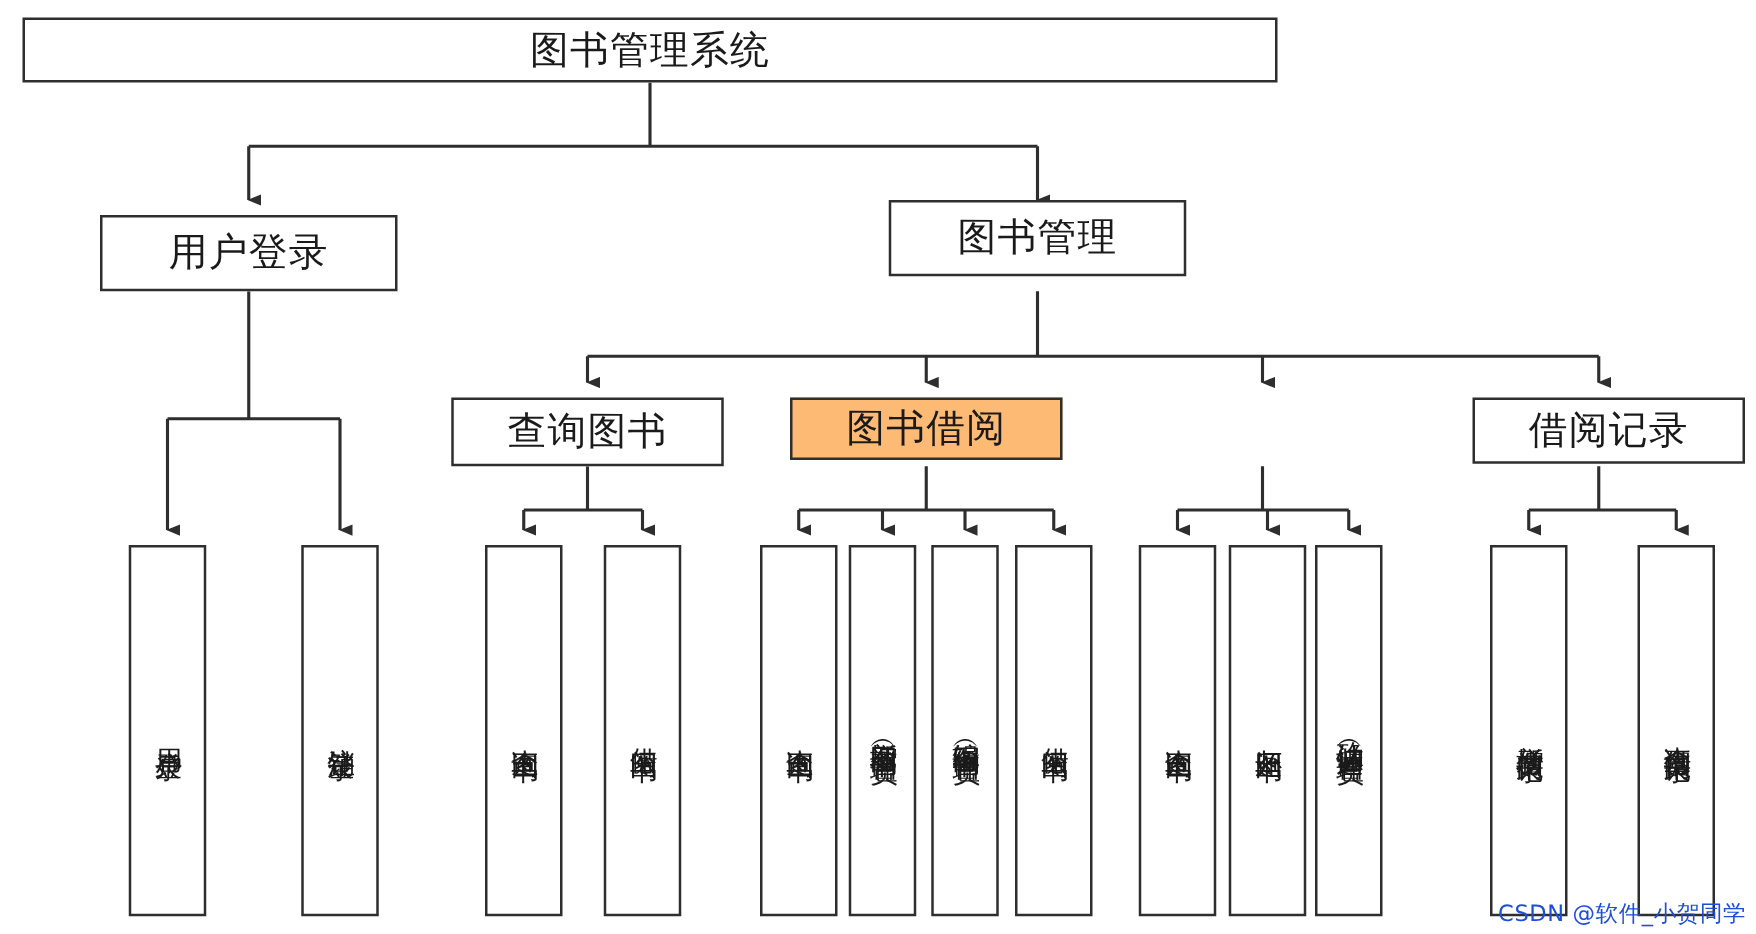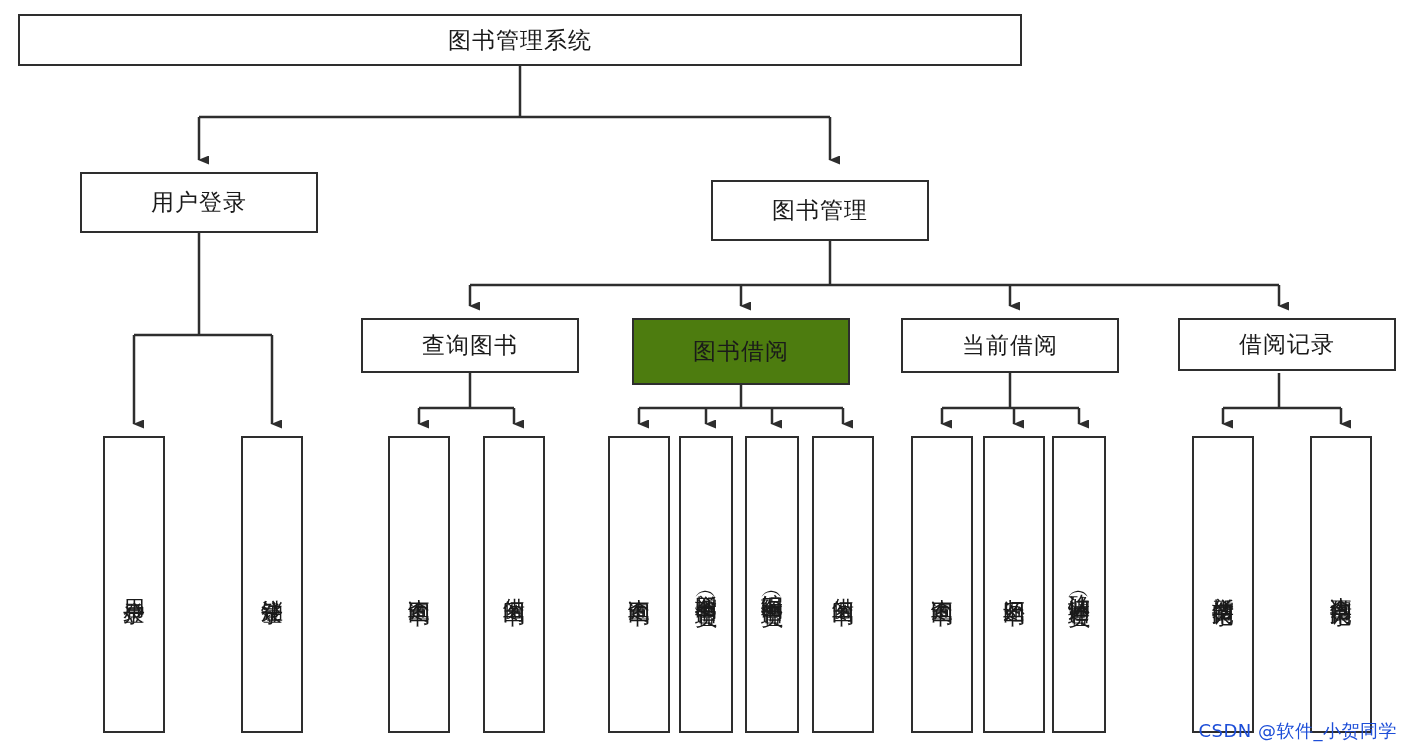--- a/index.html
+++ b/index.html
@@ -31,21 +31,21 @@
     box-sizing: border-box;
     background: #ffffff;
     border: 2.5px solid #2e2e2e;
     display: flex;
     align-items: center;
     justify-content: center;
     text-align: center;
     color: #1a1a1a;
   }
   .node.horiz {
-    font-size: 23px;
+    font-size: 31px;
     line-height: 1.25;
     letter-spacing: 1px;
   }
   .node.vert {
     writing-mode: vertical-rl;
     text-orientation: upright;
     font-size: 22px;
     line-height: 1.18;
     letter-spacing: 2px;
     padding: 4px 0;
@@ -122,32 +122,29 @@
     </g>
   </svg>
 
   <div class="node horiz" style="left: 18px; top: 14px; width: 1004px; height: 52px; border-color: rgb(46, 46, 46); background: rgb(255, 255, 255); color: rgb(26, 26, 26);">
     <span class="node-label">图书管理系统</span>
   </div>
 
   <div class="node horiz" style="left: 80px; top: 172px; width: 238px; height: 61px; border-color: rgb(46, 46, 46); background: rgb(255, 255, 255); color: rgb(26, 26, 26);">
     <span class="node-label">用户登录</span>
   </div>
-  <div class="node horiz" style="left: 711px; top: 180px; width: 218px; height: 61px; border-color: rgb(46, 46, 46); background: rgb(255, 255, 255); color: rgb(26, 26, 26);">
+  <div class="node horiz" style="left: 711px; top: 160px; width: 238px; height: 61px; border-color: rgb(46, 46, 46); background: rgb(255, 255, 255); color: rgb(26, 26, 26);">
     <span class="node-label">图书管理</span>
   </div>
 
   <div class="node horiz" style="left: 361px; top: 318px; width: 218px; height: 55px; border-color: rgb(46, 46, 46); background: rgb(255, 255, 255); color: rgb(26, 26, 26);">
     <span class="node-label">查询图书</span>
   </div>
-  <div class="node horiz" style="left: 632px; top: 318px; width: 218px; height: 67px; border-color: rgb(46, 46, 46); background: #4d7c0f; color: rgb(26, 26, 26);">
+  <div class="node horiz" style="left: 632px; top: 318px; width: 218px; height: 50px; border-color: rgb(46, 46, 46); background: #fdba74; color: rgb(26, 26, 26);">
     <span class="node-label">图书借阅</span>
-  </div>
-  <div class="node horiz" style="left: 901px; top: 318px; width: 218px; height: 55px; border-color: rgb(46, 46, 46); background: rgb(255, 255, 255); color: rgb(26, 26, 26);">
-    <span class="node-label">当前借阅</span>
   </div>
   <div class="node horiz" style="left: 1178px; top: 318px; width: 218px; height: 53px; border-color: rgb(46, 46, 46); background: rgb(255, 255, 255); color: rgb(26, 26, 26);">
     <span class="node-label">借阅记录</span>
   </div>
 
   <div class="node vert" style="left: 103px; top: 436px; width: 62px; height: 297px; border-color: rgb(46, 46, 46); background: rgb(255, 255, 255); color: rgb(26, 26, 26);">
     <span class="node-label">用户登录</span>
   </div>
   <div class="node vert" style="left: 241px; top: 436px; width: 62px; height: 297px; border-color: rgb(46, 46, 46); background: rgb(255, 255, 255); color: rgb(26, 26, 26);">
     <span class="node-label">注销登录</span>

